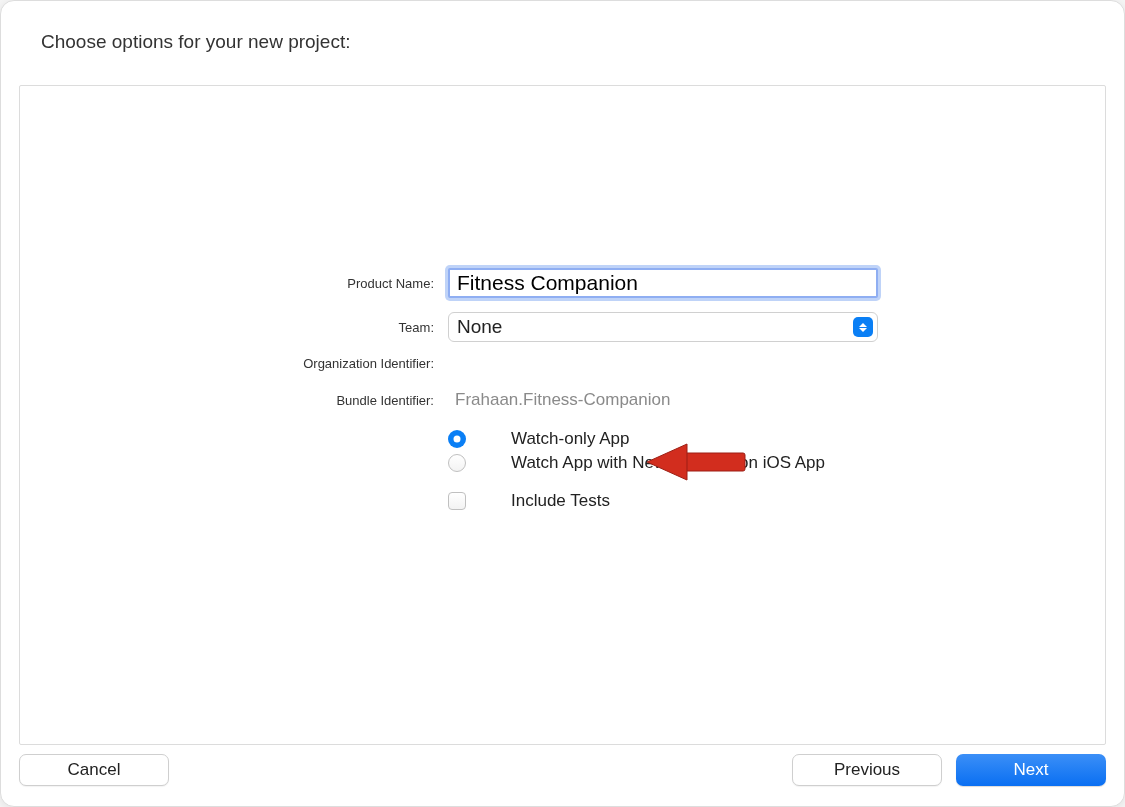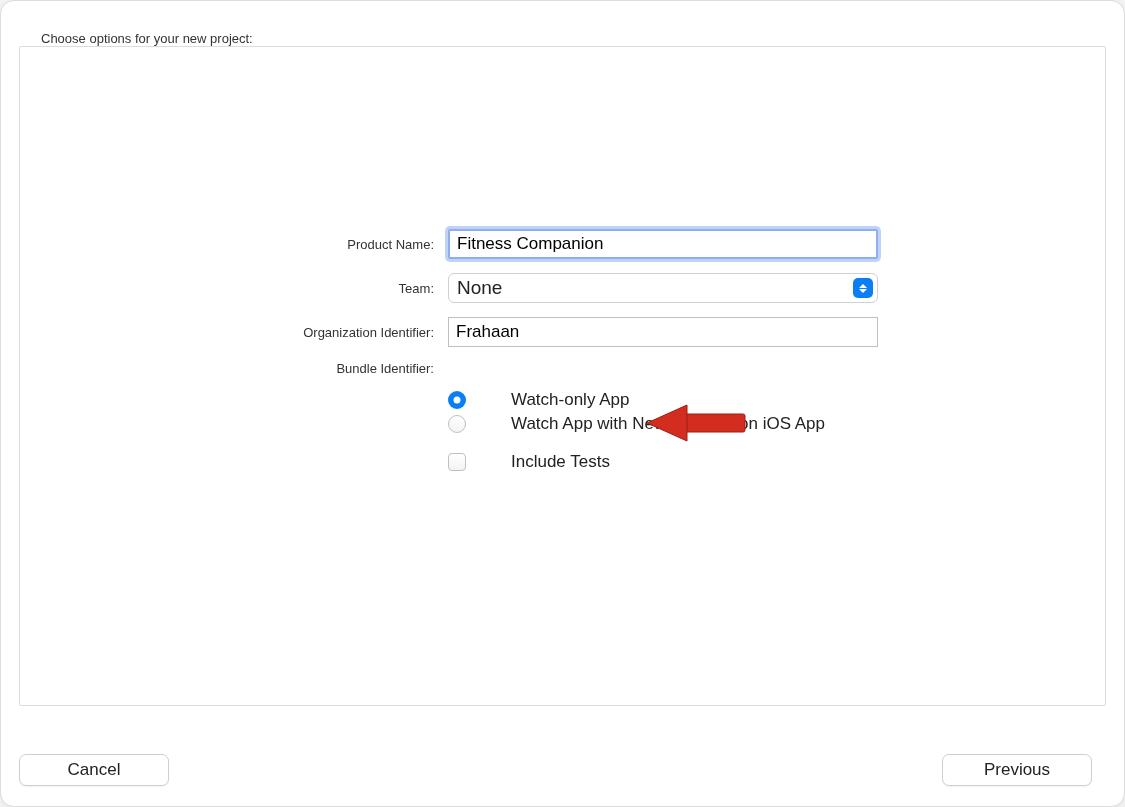--- a/index.html
+++ b/index.html
@@ -13,23 +13,23 @@
   .window {
     position: relative;
     width: 1125px; height: 807px;
     background: #fff;
     border: 1px solid #ddd;
     border-radius: 14px;
     box-shadow: 0 2px 10px rgba(0,0,0,0.08);
     padding: 20px 18px 18px 18px;
   }
   .title {
-    font-size: 13px;
+    font-size: 19px;
     color: #333;
-    margin: 10px 0 0 22px;
+    margin: 10px 0 32px 22px;
   }
   .content-frame {
     border: 1px solid #dcdcdc;
     border-radius: 2px;
     height: 660px;
     position: relative;
   }
   .form {
     position: absolute;
     top: 182px;
@@ -47,21 +47,21 @@
     font-size: 13px;
     color: #333;
   }
   .field {
     width: 430px;
     position: relative;
   }
   .text-input {
     width: 100%;
     height: 30px;
-    font-size: 17px;
+    font-size: 21px;
     padding: 2px 7px;
     border: 1px solid #bfbfbf;
     border-radius: 0;
     outline: none;
     background: #fff;
   }
   .text-input.focused {
     border: 2px solid #8faef2;
     box-shadow: 0 0 0 3px rgba(112,158,239,0.45);
     border-radius: 2px;
@@ -209,27 +209,27 @@
             <span class="select-chevrons">
               <span class="chev up"></span>
               <span class="chev down"></span>
             </span>
           </div>
         </div>
       </div>
 
       <div class="row">
         <div class="label">Organization Identifier:</div>
-        <div class="field">
-          <input class="text-input" type="text" value="Frahaan" style="">
-        </div>
       </div>
 
       <div class="row">
         <div class="label">Bundle Identifier:</div>
+        <div class="field">
+          <div class="readonly-value">Frahaan.Fitness-Companion</div>
+        </div>
       </div>
 
       <div class="row">
         <div class="label"></div>
         <div class="field">
           <div class="radio-row">
             <span class="radio checked"></span>
             <span>Watch-only App</span>
           </div>
           <div class="radio-row">
@@ -260,15 +260,18 @@
   </div>
 
   <div class="footer">
     <div class="btn secondary">
       <span>Cancel</span>
     </div>
     <div class="spacer"></div>
     <div class="btn secondary" style="margin-right:14px;">
       <span>Previous</span>
     </div>
+    <div class="btn primary">
+      <span>Next</span>
+    </div>
   </div>
 
 </div>
 
 </body></html>

